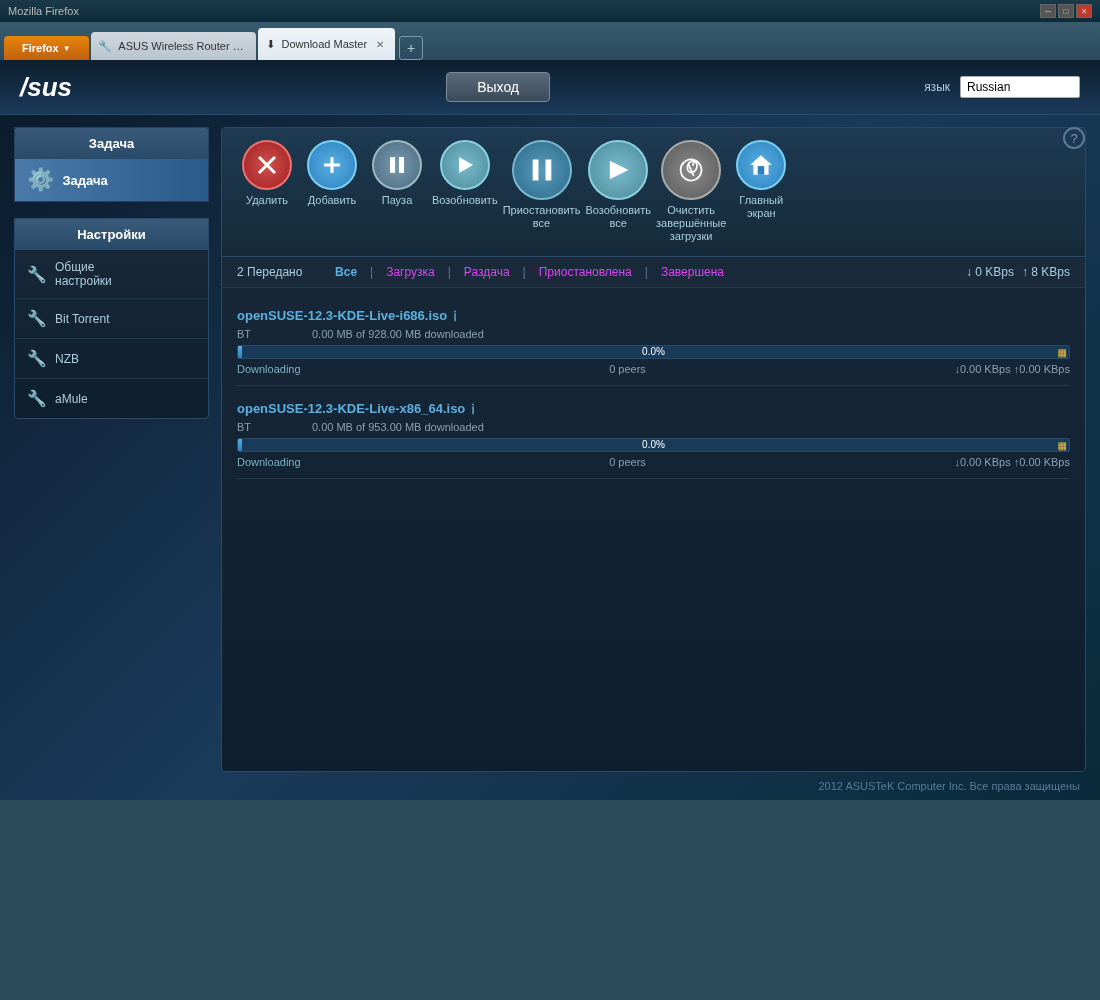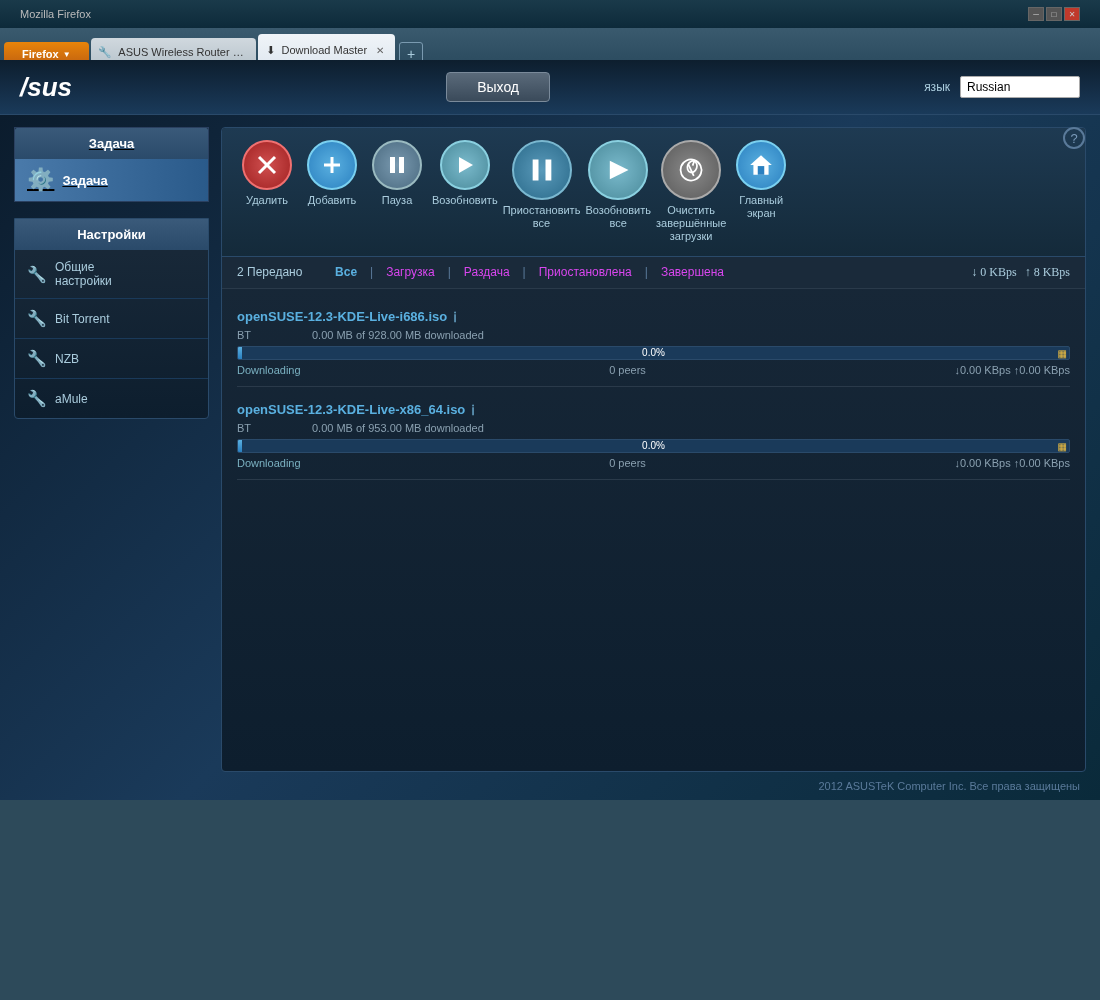--- a/index.html
+++ b/index.html
@@ -12,24 +12,24 @@
       overflow: hidden;
     }
 
     
     .browser-chrome {
       background: linear-gradient(to bottom, #4a6b7a, #3a5a6a);
       height: 60px;
     }
     .title-bar {
       background: linear-gradient(to bottom, #1a3a4a, #0d2a3a);
-      height: 28px;
-      display: flex;
-      align-items: center;
-      padding: 0 20px;
+      height: 22px;
+      display: flex;
+      align-items: center;
+      padding: 0 8px;
     }
     .window-controls {
       margin-left: auto;
       display: flex;
       gap: 2px;
     }
     .win-btn {
       width: 16px;
       height: 14px;
       border: 1px solid #666;
@@ -264,21 +264,20 @@
     .filter-count { color: #aaccdd; }
     .filter-link { color: #d946ef; cursor: pointer; }
     .filter-link.active { color: #5ab0e0; font-weight: bold; }
     .filter-sep { color: #5a7a9a; }
     .speed-info {
       margin-left: auto;
       color: #aaccdd;
       display: flex;
       align-items: flex-end;
       gap: 8px;
-      font-family: Liberation Serif, serif;
     }
 
     
     .downloads-area {
       flex: 1;
       padding: 10px 15px;
       overflow-y: auto;
     }
     .download-item {
       border-bottom: 1px solid #2a3a4a;
@@ -369,21 +368,20 @@
       text-align: right;
       color: #5a7a9a;
       font-size: 11px;
     }
 
     .task-section {
       background: linear-gradient(to bottom, #1a2a3a90, #0d1a2a90);
       border: 1px solid #2a4060;
       border-radius: 0;
       margin-bottom: 8px;
-      text-decoration: underline;
     }
     .task-header {
       background: linear-gradient(to bottom, #3a5a7a, #2a4a6a);
       color: white;
       font-weight: bold;
       font-size: 13px;
       padding: 8px 12px;
       border-radius: 2px 2px 0 0;
       text-align: center;
     }

